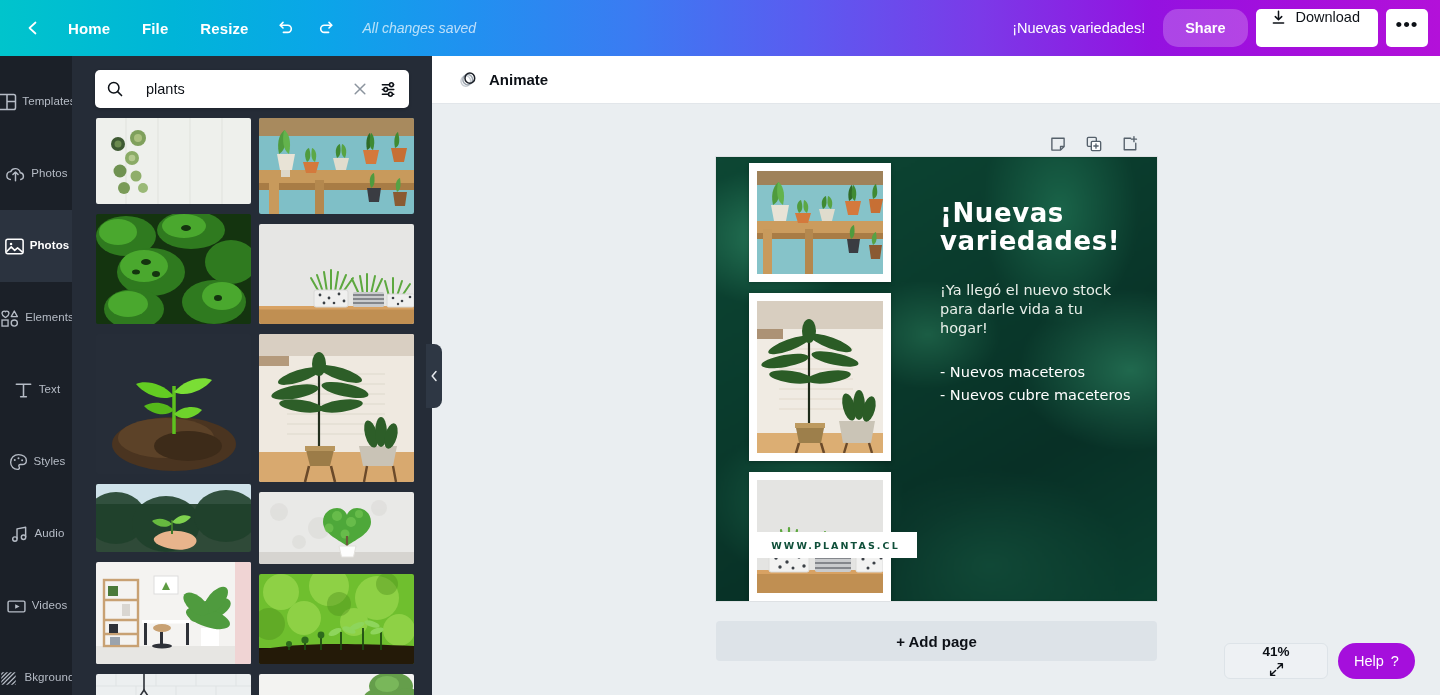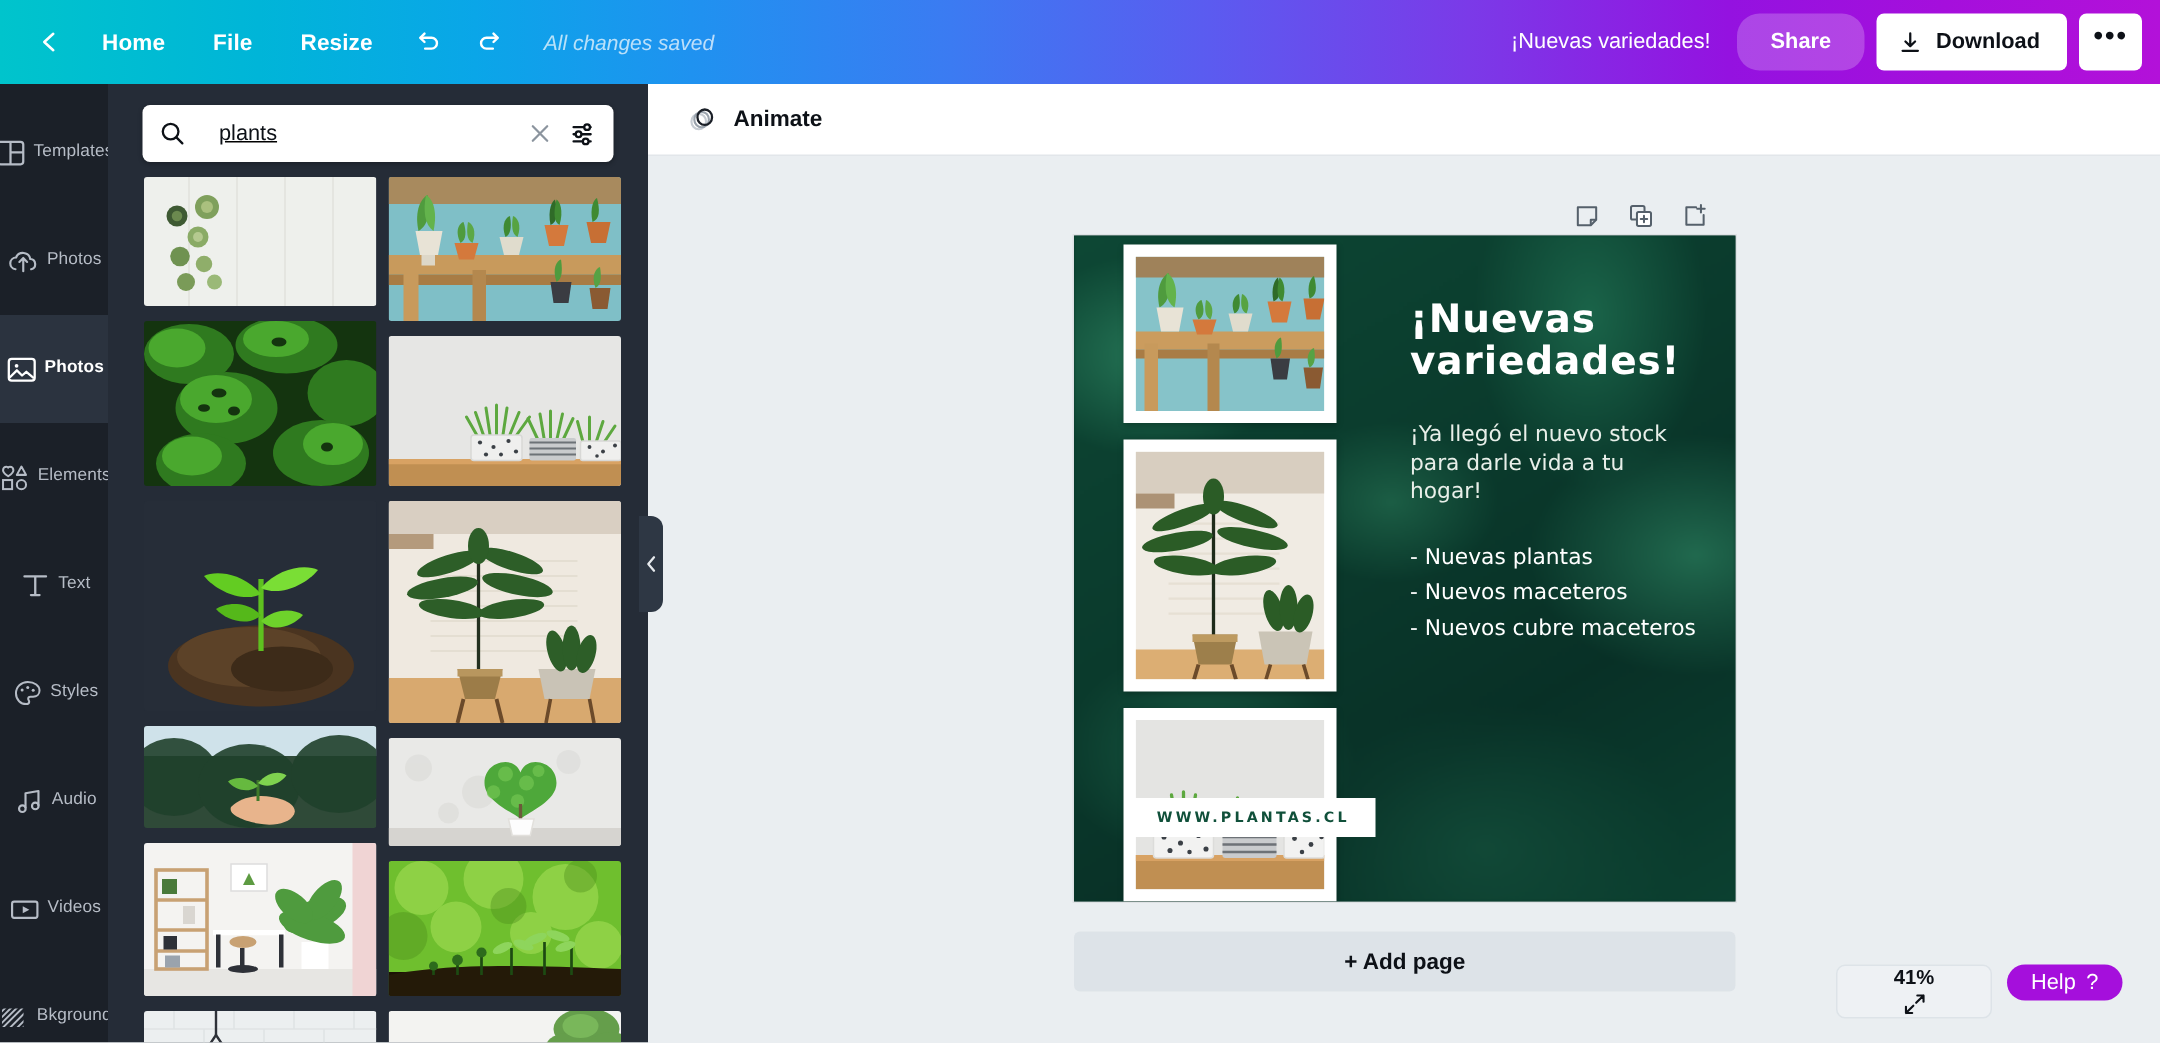--- a/index.html
+++ b/index.html
@@ -41,23 +41,23 @@
   }
   .tb-right { margin-left: auto; display: flex; align-items: center; padding-right: 12px; gap: 8px; }
   .tb-title { color: #fff; font-size: 14.5px; font-weight: 400; margin-right: 10px; white-space: nowrap; }
   .btn-share {
     background: rgba(255,255,255,.22); color: #fff; font-size: 14.5px; font-weight: 700;
     height: 38px; padding: 0 22px; border-radius: 15px; border: none;
     display: flex; align-items: center; cursor: pointer;
     font-family: "Liberation Sans", sans-serif;
   }
   .btn-download {
-    background: #fff; color: #0d1117; font-size: 14.5px; font-weight: 700;
+    background: #fff; color: #0d1117; font-size: 14.5px; font-weight: 400;
     height: 38px; padding: 0 18px 0 14px; border-radius: 5px; border: none;
-    display: flex; align-items: center; gap: 9px; cursor: pointer;
+    display: flex; gap: 9px; cursor: pointer;
     font-family: "Liberation Sans", sans-serif;
   }
   .btn-more {
     background: #fff; width: 42px; height: 38px; border-radius: 5px; border: none;
     display: flex; align-items: center; justify-content: center; cursor: pointer;
     color: #0d1117; font-size: 19px; letter-spacing: 1px; line-height: 0; padding-bottom: 6px;
     font-family: "Liberation Sans", sans-serif;
   }
 
   
@@ -80,21 +80,20 @@
   
   .panel {
     position: absolute; top: 56px; left: 72px; width: 360px; height: 639px;
     background: #252c37; z-index: 20; overflow: hidden;
   }
   .searchwrap { position: absolute; top: 14px; left: 23px; width: 314px; height: 38px; z-index: 5; }
   .searchbox {
     width: 100%; height: 100%; background: #fff; border-radius: 5px;
     display: flex; align-items: center; padding: 0 10px 0 11px; gap: 8px;
     box-shadow: 0 1px 3px rgba(0,0,0,.25);
-    text-decoration: underline;
   }
   .search-input {
     flex: 1; border: none; outline: none; font-size: 14.5px; color: #0d1117;
     font-family: "Liberation Sans", sans-serif; background: transparent; padding-left: 14px;
   }
   .search-ic { cursor: pointer; display: flex; align-items: center; }
 
   .grid { position: absolute; top: 62px; left: 0; width: 360px; height: 577px; overflow: hidden; }
   .gcol { position: absolute; top: 0; width: 155px; }
   .gcol.l { left: 24px; }
@@ -183,21 +182,21 @@
   
   .zoompill {
     position: absolute; top: 643px; left: 1224px; width: 104px; height: 36px;
     background: #eef1f4; border: 1px solid #dde3e8; border-radius: 6px;
     display: flex; align-items: center; justify-content: space-between;
     padding: 0 12px; z-index: 35; flex-direction: column;
   }
   .zoomval { font-size: 13.5px; font-weight: 700; color: #0d1117; }
   .expand-ic { cursor: pointer; display: flex; }
   .helpbtn {
-    position: absolute; top: 643px; left: 1338px; height: 24px; padding: 0 16px;
+    position: absolute; top: 643px; left: 1338px; height: 36px; padding: 0 16px;
     background: #a50fdc; border-radius: 18px; border: none;
     display: flex; align-items: center; gap: 7px; cursor: pointer;
     color: #fff; font-size: 14.5px; font-weight: 400;
     font-family: "Liberation Sans", sans-serif; z-index: 35;
   }
 
   
   .collapse {
     position: absolute; top: 344px; left: 426px; width: 16px; height: 64px;
     background: #2e3744; border-radius: 0 8px 8px 0;
@@ -847,21 +846,20 @@
           </div>
         </div>
       </div>
 
       <div class="copy">
         <h1>¡Nuevas
 variedades!</h1>
         <div class="sub">¡Ya llegó el nuevo stock
 para darle vida a tu hogar!</div>
         <div class="bullets">
-          <div>- Nuevas plantas</div>
           <div>- Nuevos maceteros</div>
           <div>- Nuevos cubre maceteros</div>
         </div>
       </div>
       <div class="cta">WWW.PLANTAS.CL</div>
     </div>
 
     <div class="addpage">+ Add page</div>
   </div>
 

